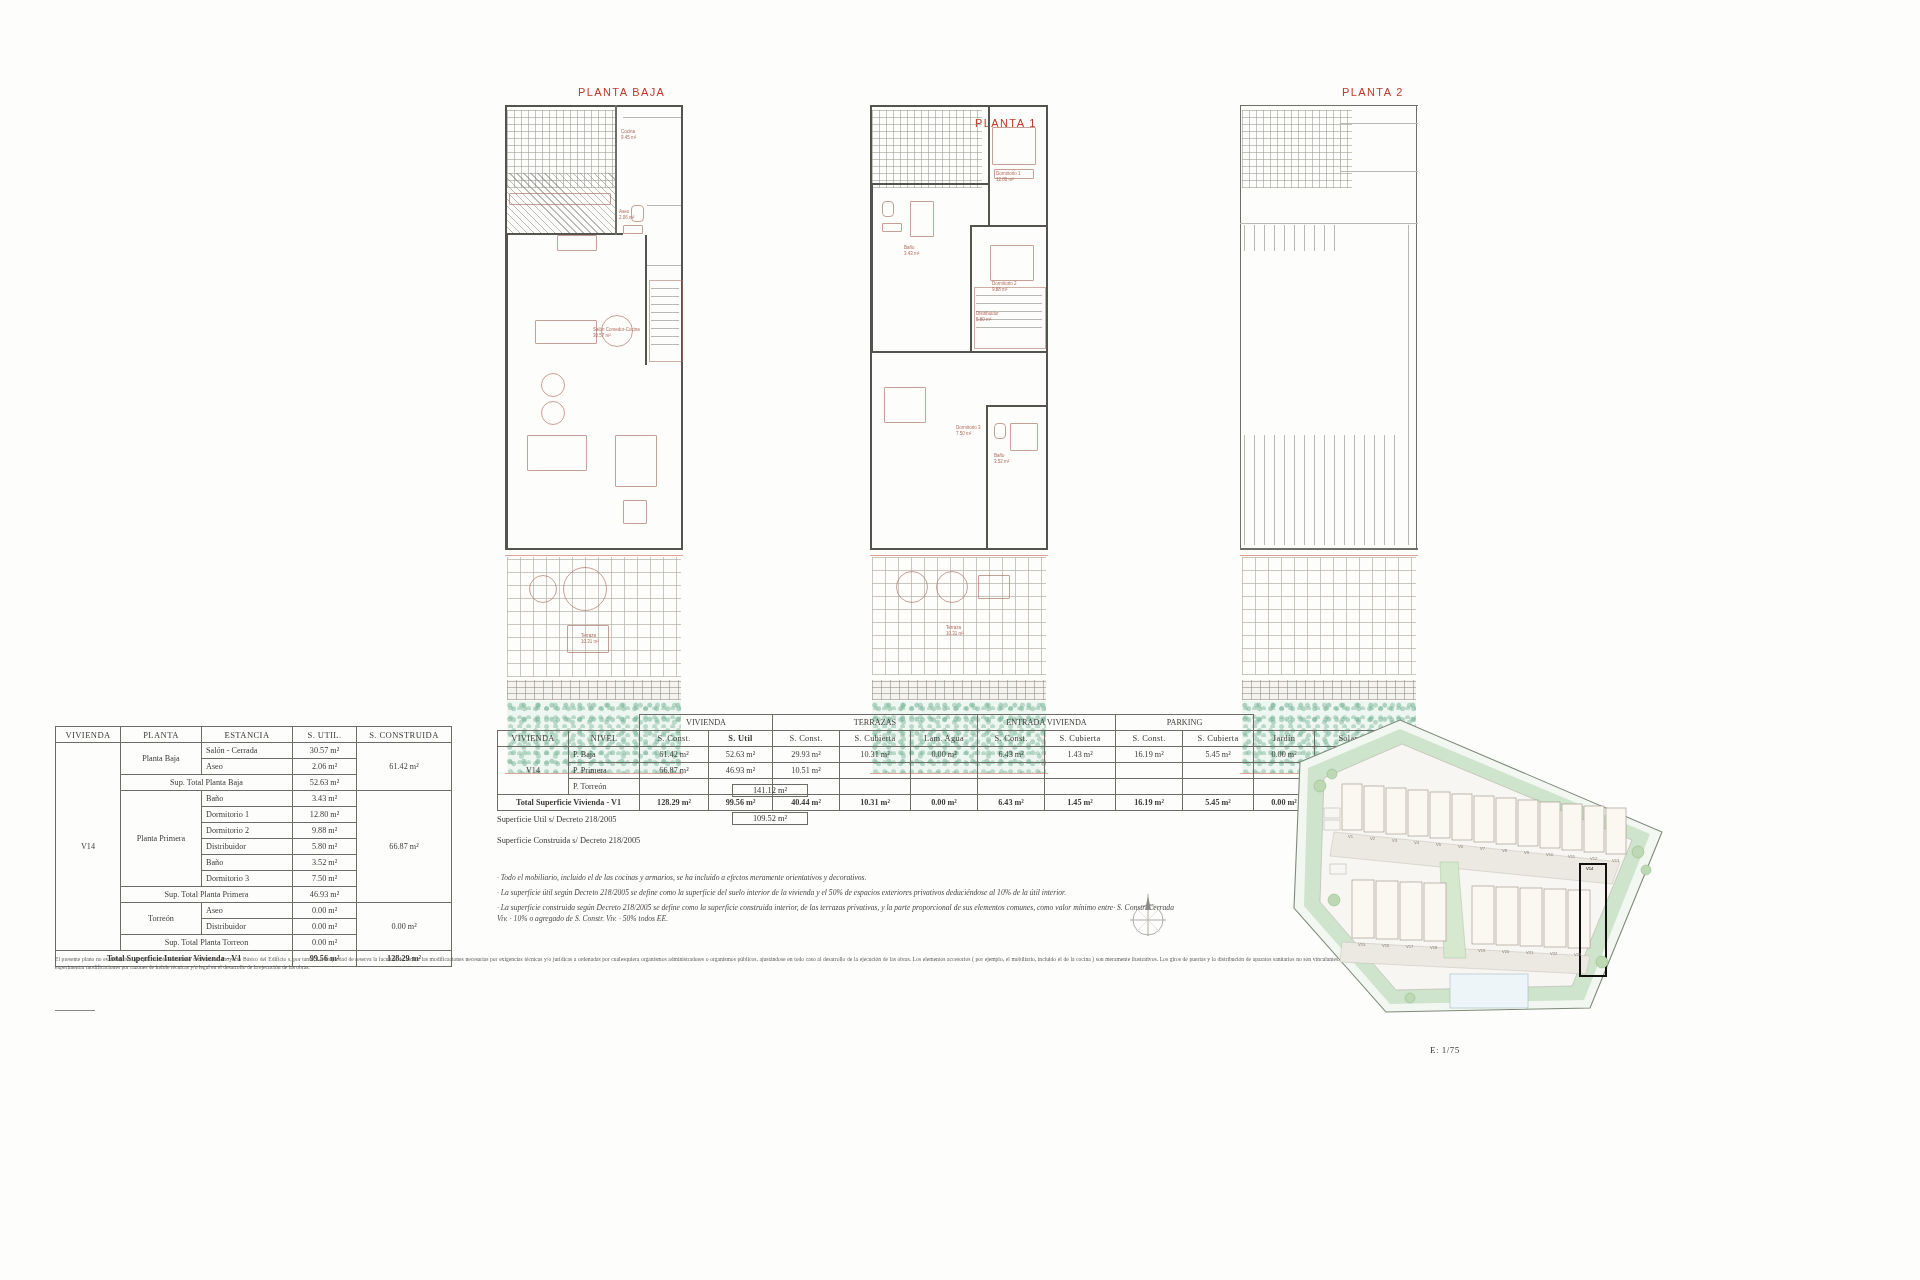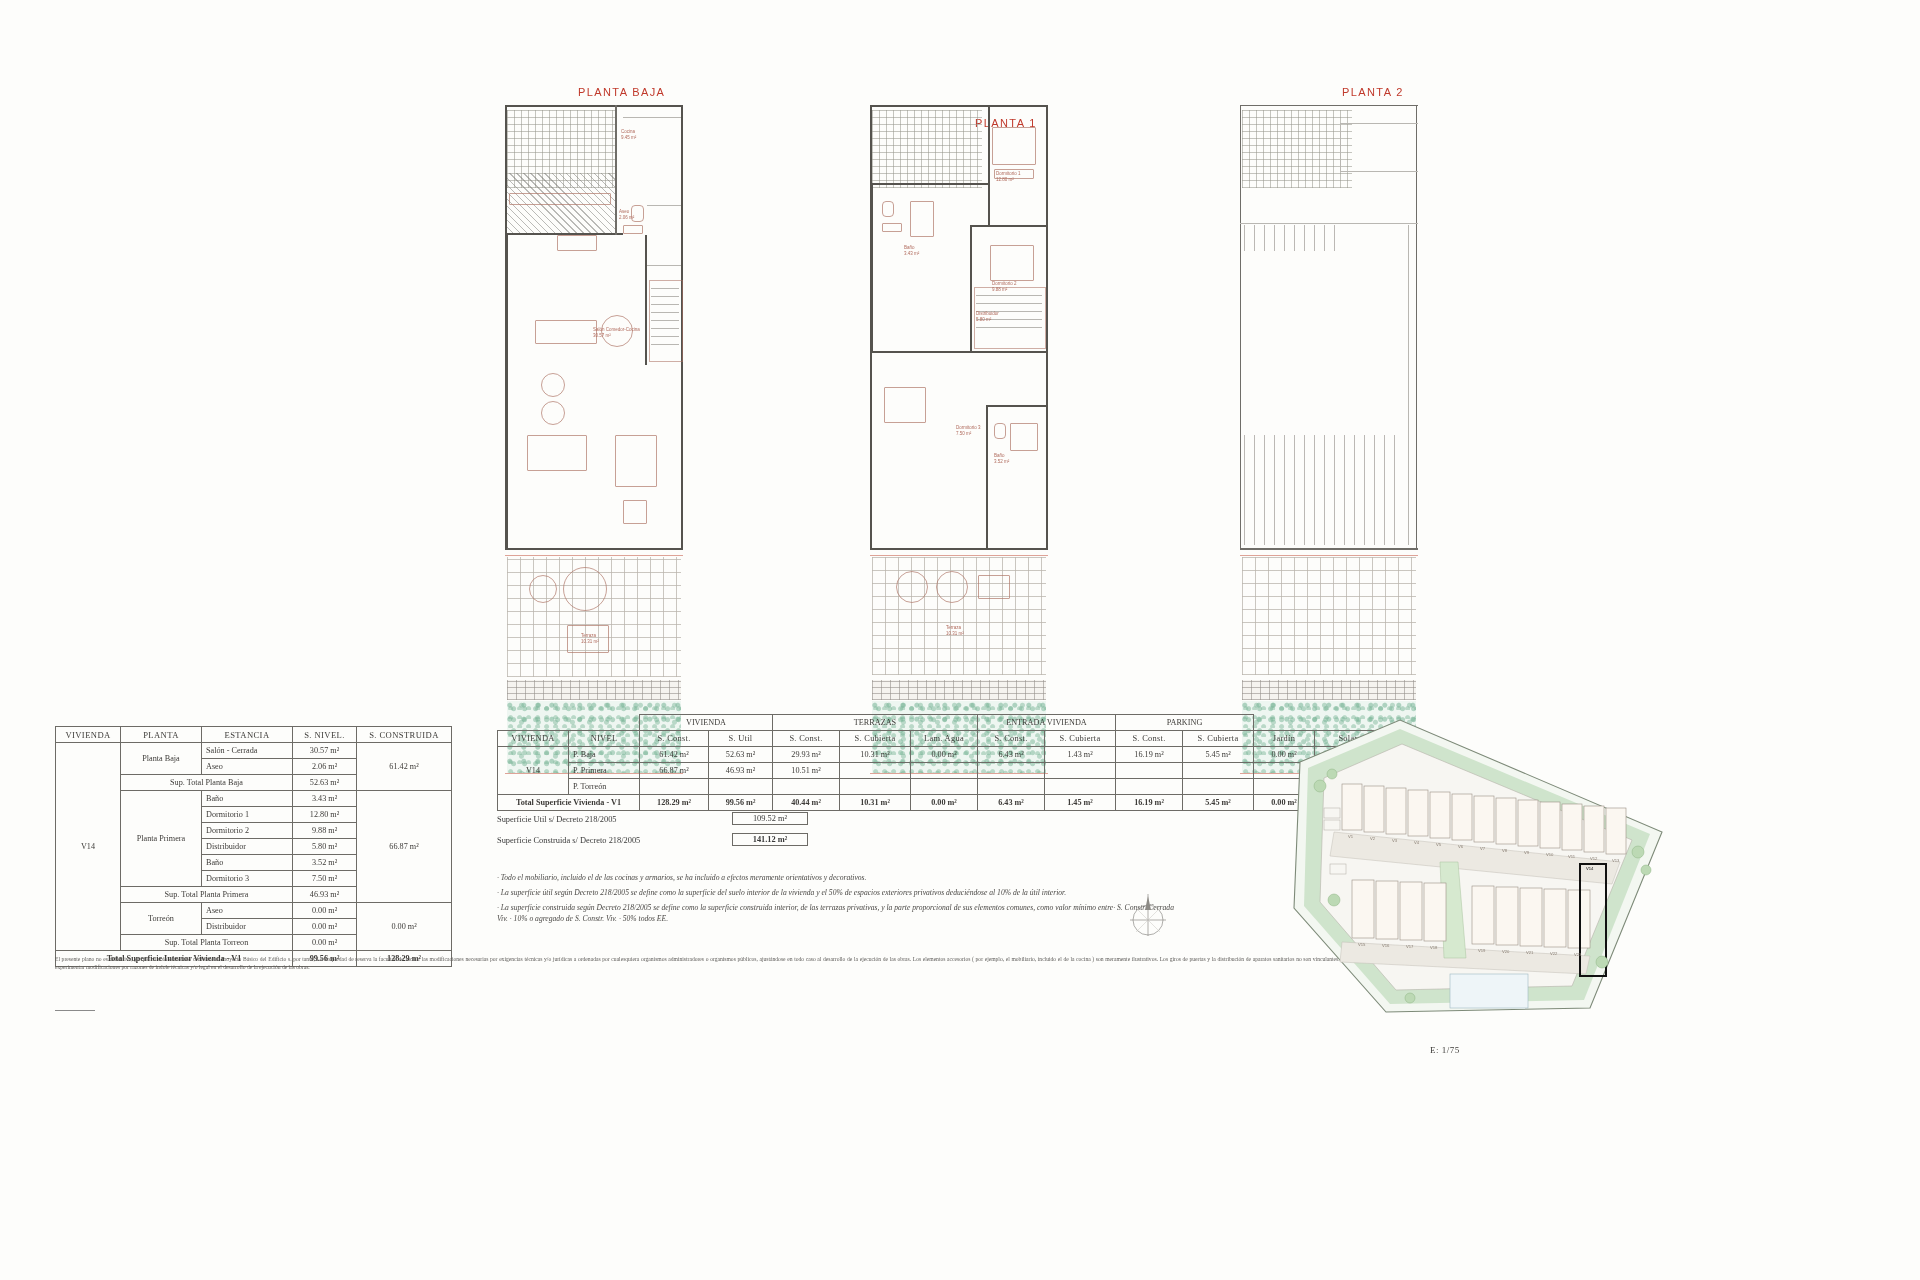--- a/index.html
+++ b/index.html
@@ -207,21 +207,21 @@
     <div class="redline" style="left:0px;top:450px;width:178px;height:1px;"></div>
     <div class="redline" style="left:0px;top:668px;width:178px;height:1px;"></div>
   </div>
 
   <table class="tblA">
     <tbody>
         <tr>
       <th>VIVIENDA</th>
       <th>PLANTA</th>
       <th>ESTANCIA</th>
-      <th>S. NIVEL.</th>
+      <th>S. UTIL.</th>
       <th>S. CONSTRUIDA</th>
     </tr>
     <tr>
       <td class="c" rowspan="13" style="width:56px;">V14</td>
       <td class="c" rowspan="2" style="width:72px;">Planta Baja</td>
       <td style="width:82px;">Salón - Cerrada</td>
       <td class="c" style="width:55px;">30.57 m²</td>
       <td class="c" rowspan="3" style="width:86px;">61.42 m²</td>
     </tr>
     <tr>
@@ -293,21 +293,21 @@
       <td colspan="3">TERRAZAS</td>
       <td colspan="2">ENTRADA VIVIENDA</td>
       <td colspan="2">PARKING</td>
       <td class="nb" style="border:none;"></td>
       <td class="nb" style="border:none;"></td>
     </tr>
     <tr>
       <th style="width:62px;">VIVIENDA</th>
       <th style="width:62px;">NIVEL</th>
       <th style="width:60px;">S. Const.</th>
-      <th style="width:55px;">S. Util</th>
+      <th style="width:55px;font-weight:bold;">S. Util</th>
       <th style="width:58px;">S. Const.</th>
       <th style="width:62px;">S. Cubierta</th>
       <th style="width:58px;">Lam. Agua</th>
       <th style="width:58px;">S. Const.</th>
       <th style="width:62px;">S. Cubierta</th>
       <th style="width:58px;">S. Const.</th>
       <th style="width:62px;">S. Cubierta</th>
       <th style="width:52px;">Jardín</th>
       <th style="width:58px;">Solar</th>
     </tr>
@@ -373,21 +373,21 @@
 
   <div class="sup-row" style="left:497px;top:815px;width:300px;">
     <span>Superficie Util s/ Decreto 218/2005</span>
   </div>
   <div class="sup-row" style="left:720px;top:812px;">
     <span class="sup-box">109.52 m²</span>
   </div>
   <div class="sup-row" style="left:497px;top:836px;width:300px;">
     <span>Superficie Construida s/ Decreto 218/2005</span>
   </div>
-  <div class="sup-row" style="left:720px;top:833px;font-weight:bold;">
+  <div class="sup-row" style="left:720px;top:784px;">
     <span class="sup-box">141.12 m²</span>
   </div>
 
   <div class="notes">
     <p>· Todo el mobiliario, incluido el de las cocinas y armarios, se ha incluido a efectos meramente orientativos y decorativos.</p>
     <p>· La superficie útil según Decreto 218/2005 se define como la superficie del suelo interior de la vivienda y el 50% de espacios exteriores privativos deduciéndose al 10% de la útil interior.</p>
     <p>·  La superficie construida según Decreto 218/2005 se define como la superficie construida interior, de las terrazas privativas, y la parte proporcional de sus elementos comunes, como valor mínimo entre· S. Constr. Cerrada Viv. · 10% o agregado de S. Constr. Viv. · 50% todos EE.</p>
   </div>
 
   <div class="footer">El presente plano no es definitivo, ya que ha sido elaborado conforme al Proyecto Básico del Edificio s. por tanto, La Propiedad de reserva  la facultad de incluir las modificaciones necesarias por exigencias técnicas y/o jurídicas a ordenadas por cualesquiera organismos administradores o organismos públicos, ajustándose en todo caso al desarrollo de la ejecución de las obras. Los elementos accesorios ( por ejemplo, el mobiliario, incluido el de la cocina ) son meramente ilustrativos. Los giros de puertas y la distribución de aparatos sanitarios no son vinculantes. Las superficies expresadas son aproximadas, pudiendo experimentar modificaciones por razones de índole técnicas y/o legal en el desarrollo de la ejecución de las obras.</div>

